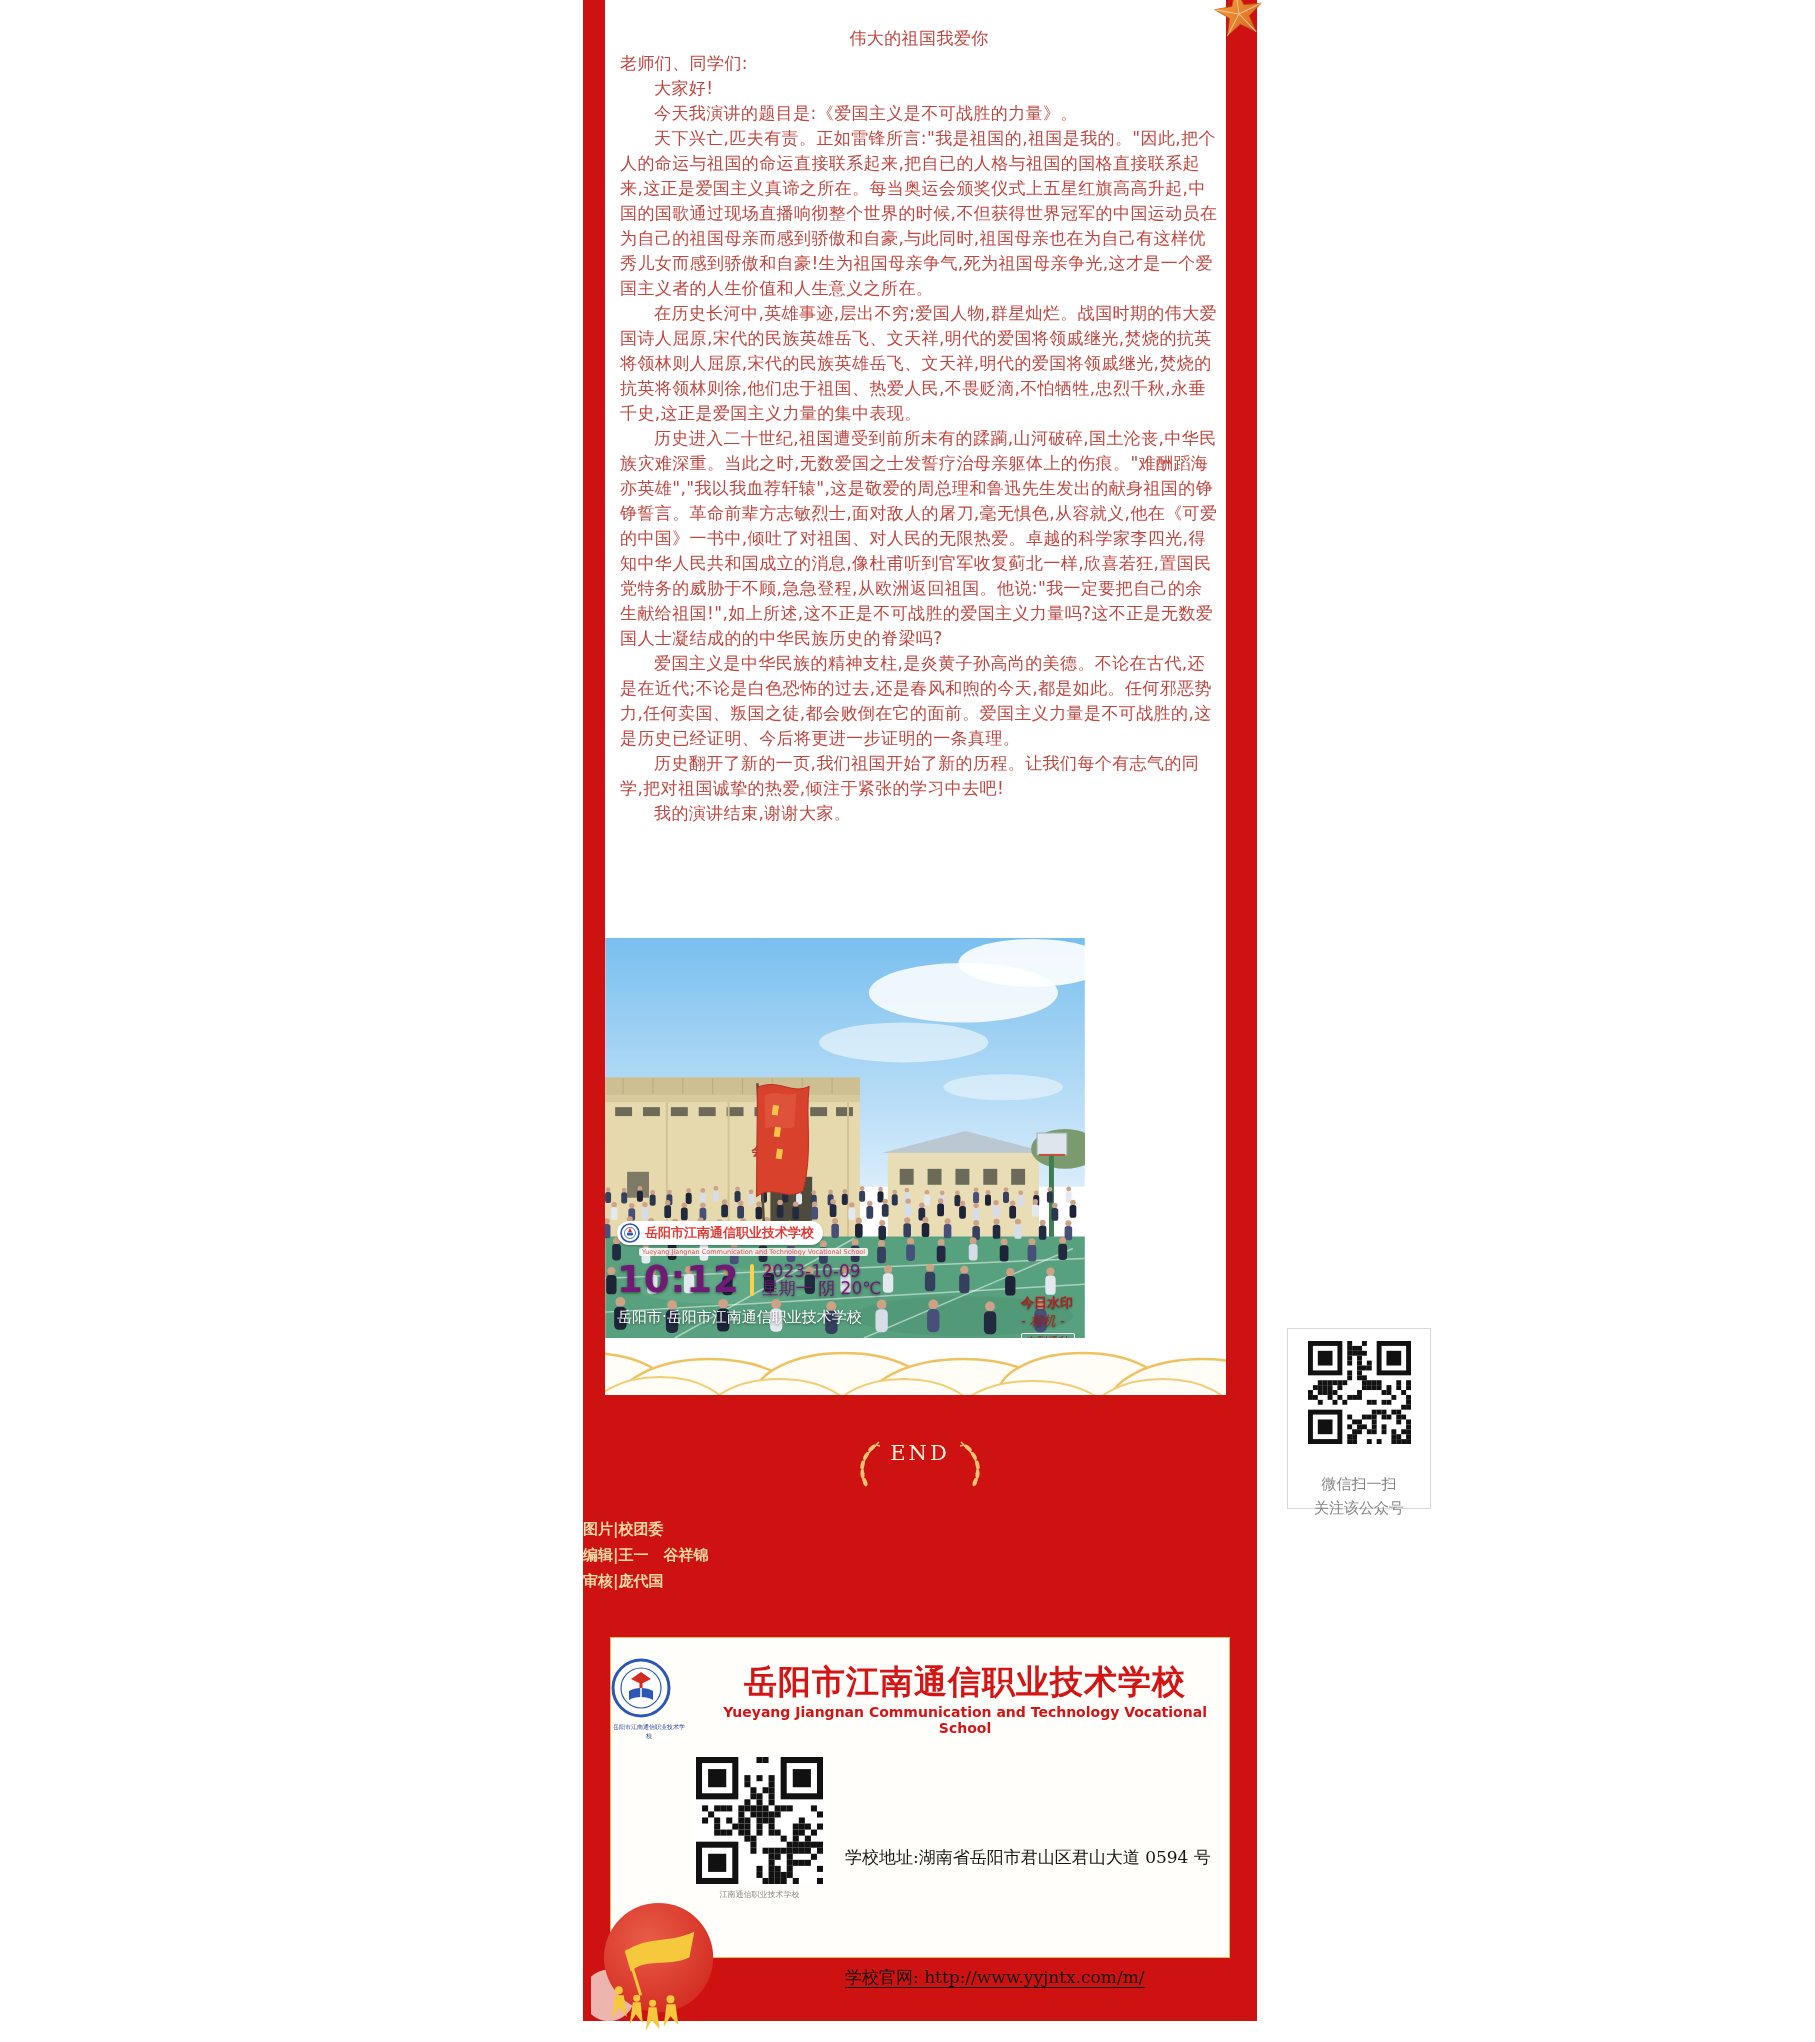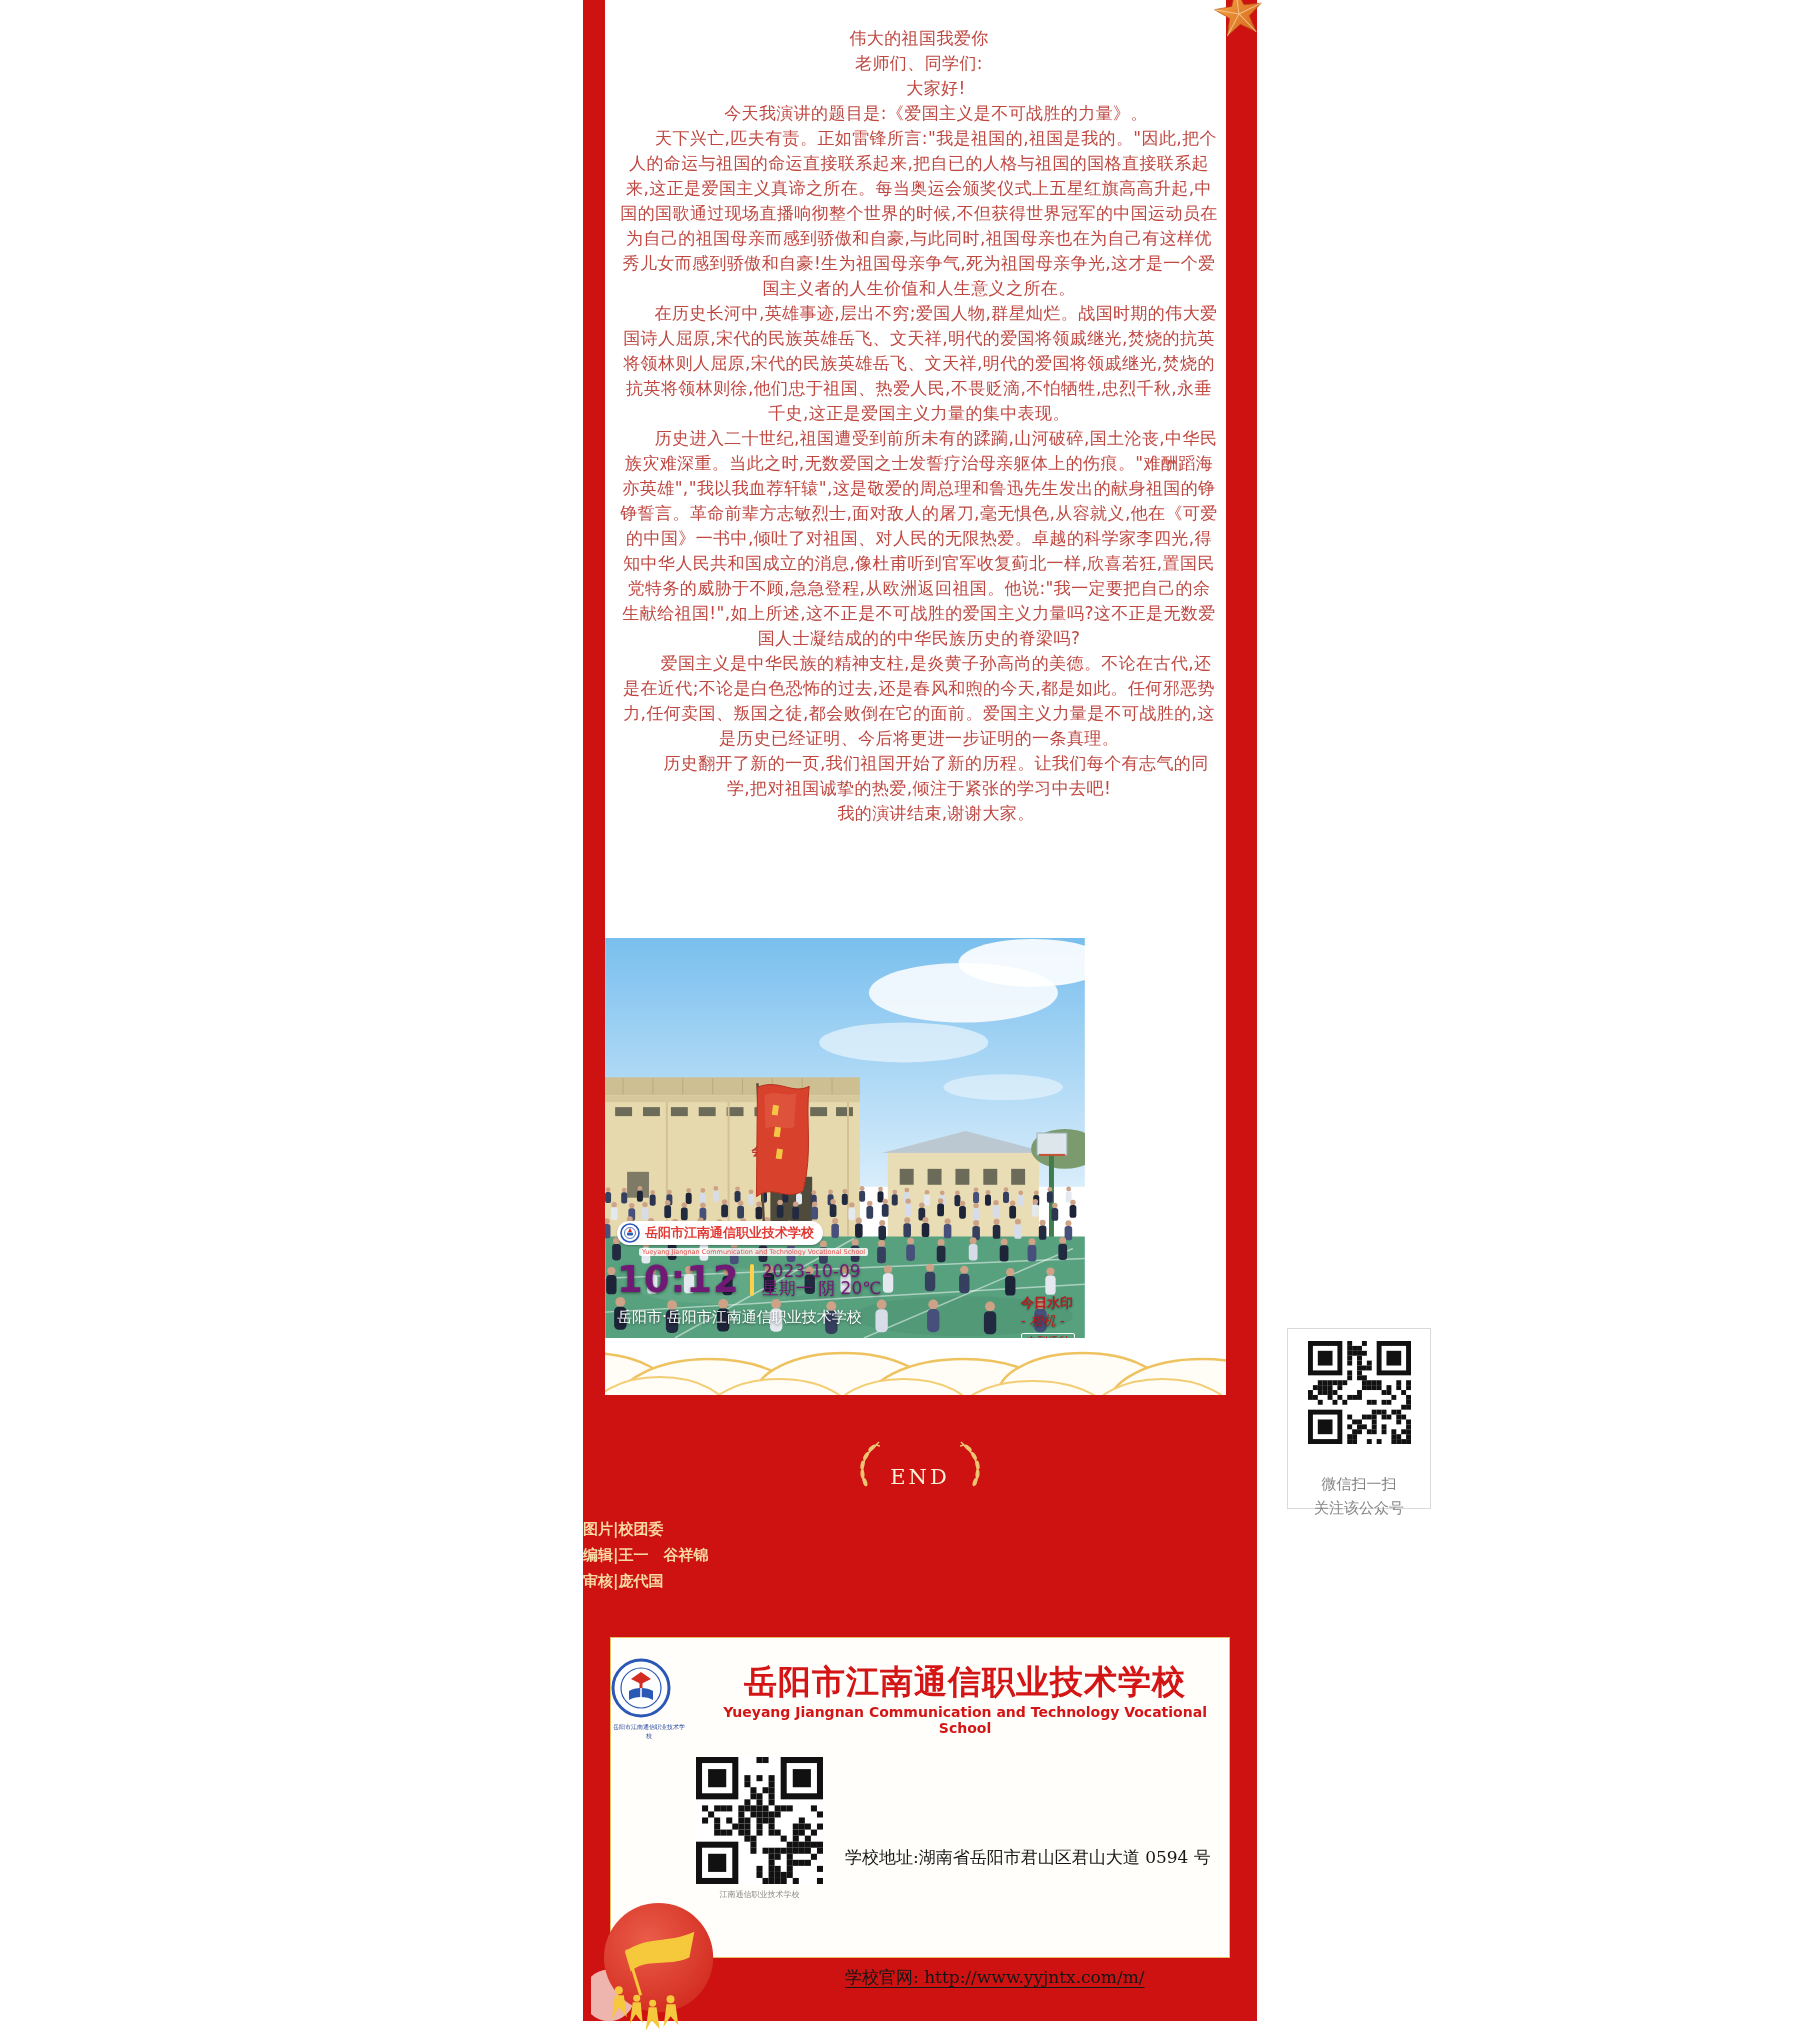--- a/index.html
+++ b/index.html
@@ -2,21 +2,21 @@
 <html><head>
 <meta charset="utf-8">
 <style>
   html,body{margin:0;padding:0;background:#fff;}
   .stage{position:relative;width:1816px;height:2043px;background:#fff;overflow:hidden;
          font-family:"DejaVu Sans","Liberation Sans",sans-serif;}
   .red-panel{position:absolute;left:583px;top:0;width:674px;height:2021px;background:#ce1212;}
   .content{position:absolute;left:22px;top:0;width:621px;height:1395px;background:#ffffff;}
   .speech{position:absolute;left:15px;top:26px;width:598px;color:#bf4740;font-size:17px;
           line-height:25px;letter-spacing:0.4px;}
-  .speech p{margin:0;text-indent:2em;text-align:center;}
+  .speech p{margin:0;text-indent:2em;}
   .speech .no-indent{text-indent:0;}
   .speech .title{text-align:center;text-indent:0;}
   
   .photo{position:absolute;left:0;top:938px;width:480px;height:400px;overflow:hidden;}
   .photo svg.scene{position:absolute;left:0;top:0;}
   .ph-badge{position:absolute;left:12px;top:283px;display:flex;align-items:center;gap:5px;
             background:#fff;border-radius:13px;padding:2px 9px 2px 3px;box-shadow:0 1px 2px rgba(0,0,0,.25);}
   .ph-badge .cn{color:#e23a34;font-weight:bold;font-size:13px;white-space:nowrap;}
   .ph-badge-en{position:absolute;left:34px;top:310px;font-size:6.5px;color:#e8514a;background:rgba(255,255,255,.85);
                padding:0 3px;border-radius:2px;white-space:nowrap;}
@@ -27,21 +27,21 @@
   .ph-date div{font-size:17px;line-height:17px;}
   .ph-loc{position:absolute;left:12px;top:370px;color:#fff;font-size:15px;text-shadow:0 1px 3px rgba(0,0,0,.55);}
   .ph-wm{position:absolute;right:10px;top:356px;text-align:left;color:#b91c1c;text-shadow:0 1px 2px rgba(0,0,0,.5);}
   .ph-wm .l1{font-size:13px;font-weight:bold;}
   .ph-wm .l2{font-size:13px;font-style:italic;}
   .ph-wm .l3{display:inline-block;font-size:11px;border:1px solid #fff;border-radius:2px;padding:0 4px;margin-top:2px;}
   
   .clouds{position:absolute;left:0;top:1337px;width:621px;height:58px;}
   
   .end-emblem{position:absolute;left:0;top:1441px;width:674px;text-align:center;color:#fdf3da;}
-  .end-emblem .end-inner{display:inline-flex;align-items:flex-end;gap:10px;}
+  .end-emblem .end-inner{display:inline-flex;align-items:flex-start;gap:10px;}
   .end-emblem .end-label{font-size:21px;letter-spacing:3px;font-family:"DejaVu Serif","Liberation Serif",serif;}
   .credits{position:absolute;left:0;top:1516px;width:674px;color:#f8d9a2;
            font-size:15px;font-weight:bold;line-height:26px;}
   
   .school-card{position:absolute;left:27px;top:1637px;width:620px;height:321px;background:#fffefb;
                border:1px solid #e7bd63;box-sizing:border-box;}
   .card-header{display:flex;align-items:center;justify-content:center;gap:14px;margin-top:20px;}
   .card-titles{text-align:center;}
   .card-title-cn{color:#d41515;font-size:33px;font-weight:bold;letter-spacing:1px;line-height:36px;}
   .card-title-en{color:#d41515;font-size:14px;font-weight:bold;margin-top:4px;}

